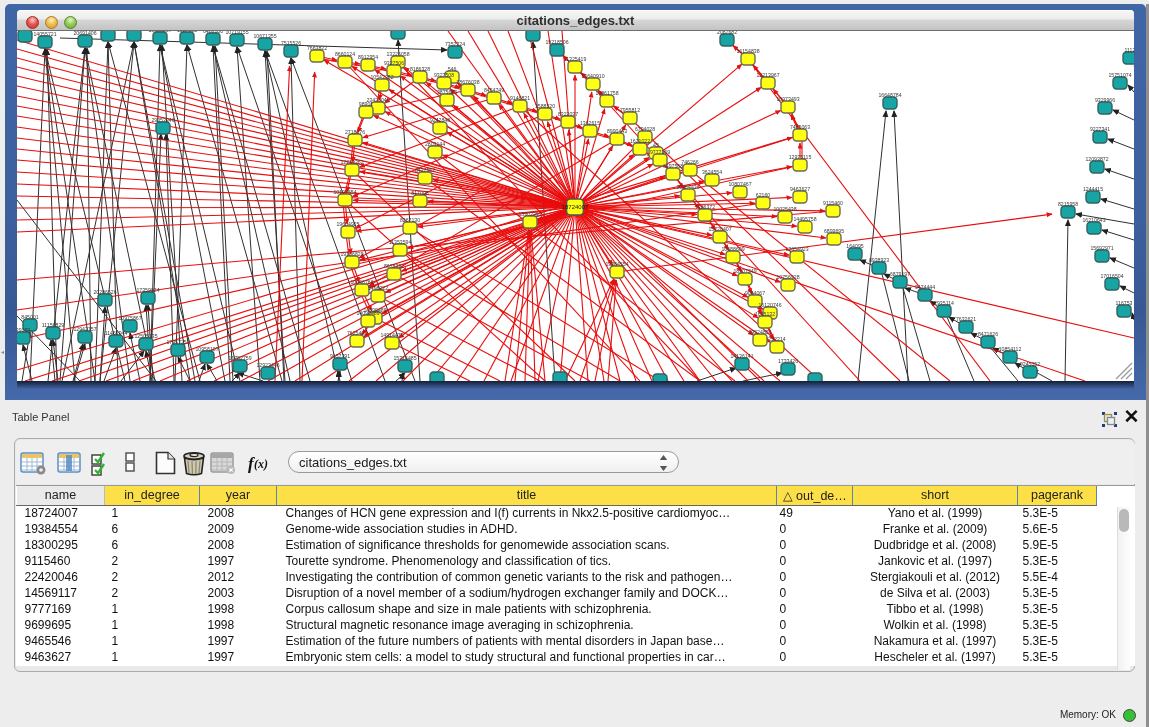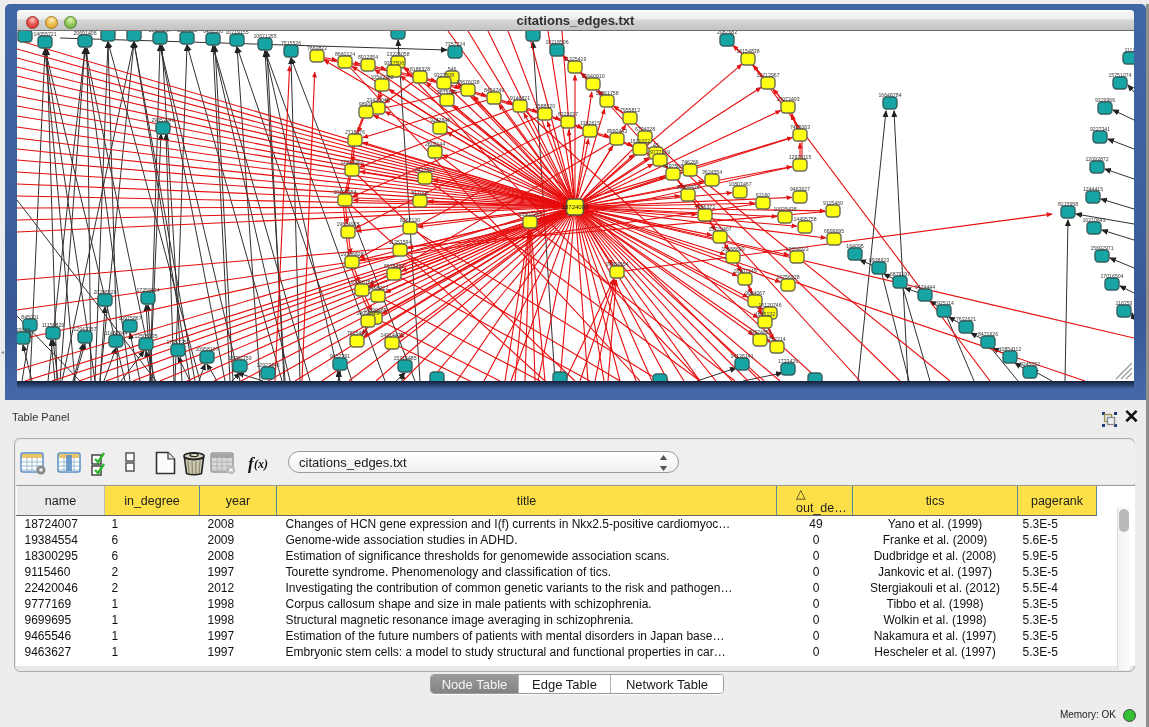--- a/index.html
+++ b/index.html
@@ -44,25 +44,25 @@
   border-top:1px solid #9a9a9a; overflow:hidden; }
 table { border-collapse:collapse; table-layout:fixed; width:1081px; font-size:12px; color:#111; }
 thead th { height:19px; background:#fde047; border-right:1px solid #5b87a0;
   font-weight:normal; font-size:12.5px; color:#222; border-bottom:1px solid #666; }
 thead th.c1 { background:#eaeaea; border-right:1px solid #bbb; border-left:1px solid #fff; }
 td { height:16px; padding:0; white-space:nowrap; overflow:hidden; }
 .c1 { width:88px; padding-left:8px; }
 .c2 { width:95px; padding-left:7px; }
 .c3 { width:77px; padding-left:8px; }
 .c4 { width:500px; padding-left:9px; }
-.c5 { width:76px; padding-left:3px;text-align:center; }
+.c5 { width:76px; padding-left:3px; }
 .c6 { width:165px; text-align:center; }
 .c7 { width:79px; padding-left:5px; }
 th.c1,th.c2,th.c3,th.c4,th.c6,th.c7 { text-align:center; padding-left:0; }
-th.c5 { text-align:left; padding-left:19px; }
+th.c5 { text-align:left; padding-left:6px; }
 #sbar { position:absolute; right:4px; top:68px; width:13px; height:163px;
   background:linear-gradient(90deg,#f2f2f2,#fdfdfd); border-left:1px solid #ddd; }
 #sthumb { position:absolute; left:1px; top:2px; width:10px; height:23px; background:#b9b9b9; border-radius:5px; }
 
 #tabs { position:absolute; left:430px; top:674px; height:20px; display:flex;
   border:1px solid #9c9c9c; border-radius:4px; overflow:hidden; background:#fff;
   box-shadow:0 1px 0 rgba(255,255,255,0.7); }
 .tab { font-size:13px; line-height:19px; color:#1a1a1a; background:#fff; border-left:1px solid #b5b5b5; text-align:center; }
 .tab:first-child { border-left:none; width:87px; }
 .tab:nth-child(2) { width:92px; }
@@ -802,21 +802,21 @@
         </div></div>
     <div id="tbl">
       <table>
         <thead>
             <tr>
           <th class="c1">name</th>
               <th class="c2">in_degree</th>
               <th class="c3">year</th>
           <th class="c4">title</th>
               <th class="c5">△ out_de…</th>
-          <th class="c6">tics</th>
+          <th class="c6">short</th>
               <th class="c7">pagerank</th>
         </tr>
           </thead>
         <tbody>
 <tr>
               <td class="c1">18724007</td>
               <td class="c2">1</td>
               <td class="c3">2008</td>
               <td class="c4">Changes of HCN gene expression and I(f) currents in Nkx2.5-positive cardiomyoc…</td>
               <td class="c5">49</td>
@@ -853,20 +853,29 @@
 <tr>
               <td class="c1">22420046</td>
               <td class="c2">2</td>
               <td class="c3">2012</td>
               <td class="c4">Investigating the contribution of common genetic variants to the risk and pathogen…</td>
               <td class="c5">0</td>
               <td class="c6">Stergiakouli et al. (2012)</td>
               <td class="c7">5.5E-4</td>
             </tr>
 <tr>
+              <td class="c1">14569117</td>
+              <td class="c2">2</td>
+              <td class="c3">2003</td>
+              <td class="c4">Disruption of a novel member of a sodium/hydrogen exchanger family and DOCK…</td>
+              <td class="c5">0</td>
+              <td class="c6">de Silva et al. (2003)</td>
+              <td class="c7">5.3E-5</td>
+            </tr>
+<tr>
               <td class="c1">9777169</td>
               <td class="c2">1</td>
               <td class="c3">1998</td>
               <td class="c4">Corpus callosum shape and size in male patients with schizophrenia.</td>
               <td class="c5">0</td>
               <td class="c6">Tibbo et al. (1998)</td>
               <td class="c7">5.3E-5</td>
             </tr>
 <tr>
               <td class="c1">9699695</td>
@@ -895,19 +904,14 @@
               <td class="c6">Hescheler et al. (1997)</td>
               <td class="c7">5.3E-5</td>
             </tr>
         </tbody>
       </table>
     </div>
     <div id="sbar">
         <div id="sthumb"></div>
       </div>
   </div>
-  <div id="tabs">
-    <div class="tab sel">Node Table</div>
-    <div class="tab">Edge Table</div>
-    <div class="tab">Network Table</div>
-  </div>
   <div id="status">Memory: OK</div>
   <div id="memdot"></div>
 </div>
 </body></html>

